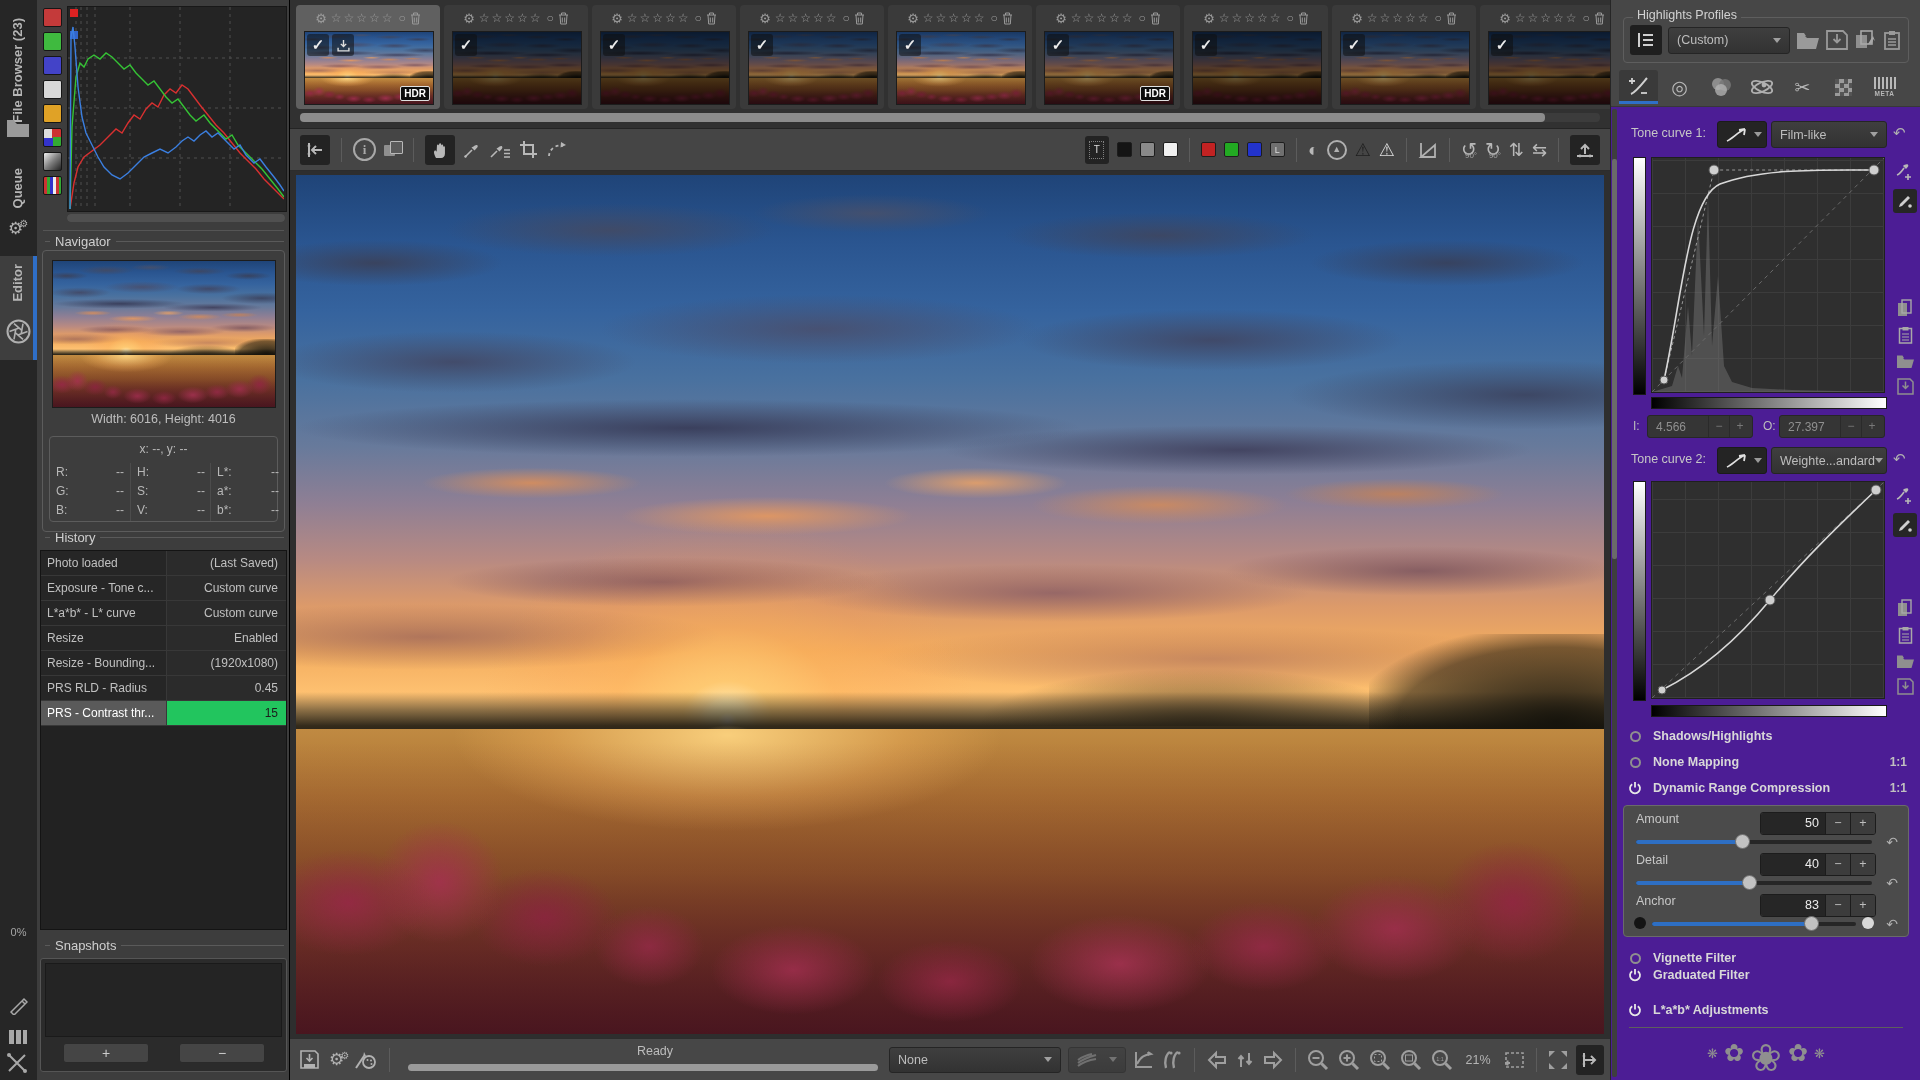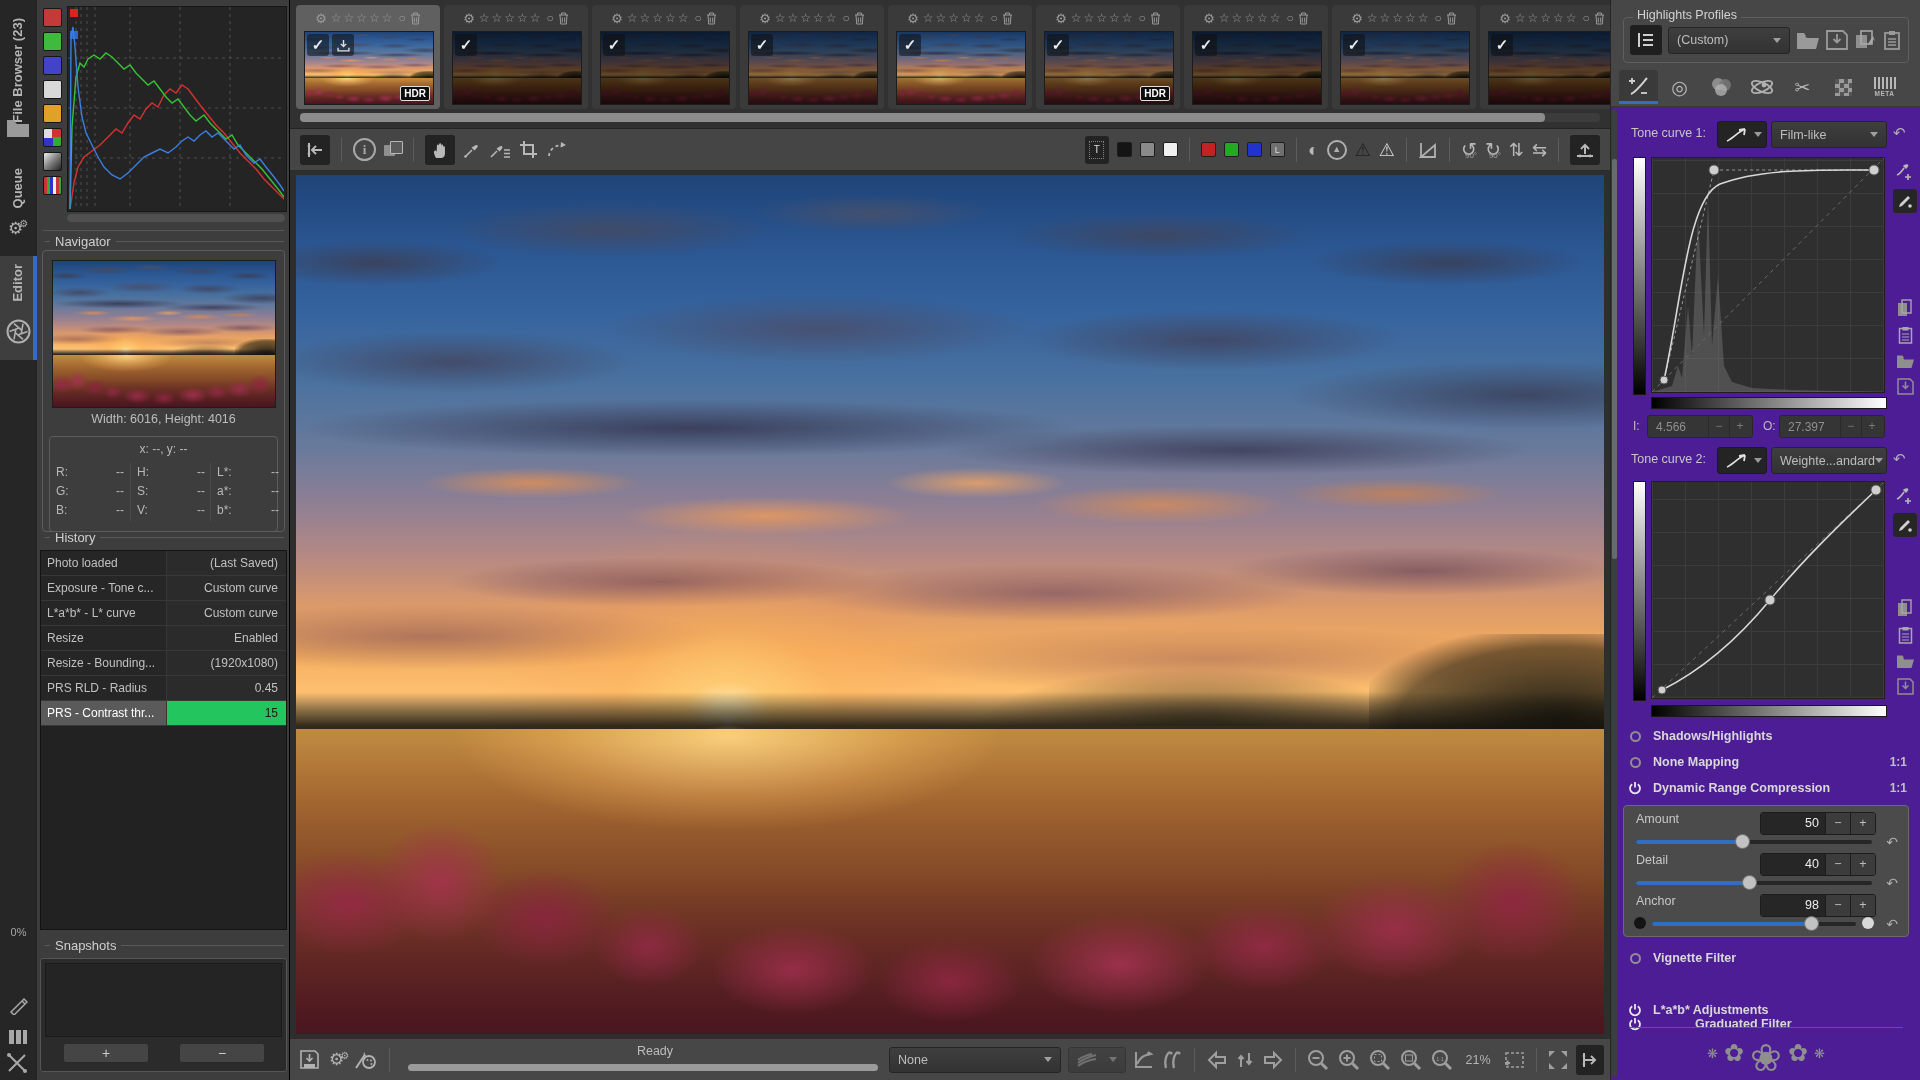--- a/index.html
+++ b/index.html
@@ -21,21 +21,21 @@
   #hist-box{position:absolute;left:30px;top:6px;width:218px;height:204px;background:#242424;border:1px solid #181818}
   #hist-scroll{position:absolute;left:30px;top:214px;width:218px;height:8px;background:#2e2e2e;border-radius:4px}
   #hist-scroll .thumb{position:absolute;left:0;top:0;width:100%;height:8px;background:#505050;border-radius:4px}
   .hdiv{position:absolute;left:6px;width:241px;border-top:1px solid #555}
   .legend{position:absolute;left:8px;width:239px;display:flex;align-items:center;gap:5px;font-size:13px;color:#cfcfcf}
   .legend::after{content:"";flex:1;border-top:1px solid #5a5a5a}
   .legend::before{content:"";width:5px;border-top:1px solid #5a5a5a}
   #nav-box{position:absolute;left:5px;top:250px;width:243px;height:282px;border:1px solid #5c5c5c;border-radius:4px;box-sizing:border-box}
   #nav-thumb{position:absolute;left:15px;top:260px;width:222px;height:146px;border:1px solid #1c1c1c;overflow:hidden}
   #nav-size{position:absolute;left:5px;top:412px;width:243px;text-align:center;font-size:12.5px;color:#bdbdbd}
-  #nav-values{position:absolute;left:12px;top:436px;width:229px;height:96px;border:1px solid #5c5c5c;border-radius:4px;box-sizing:border-box;font-size:12px;color:#b8b8b8}
+  #nav-values{position:absolute;left:12px;top:436px;width:229px;height:86px;border:1px solid #5c5c5c;border-radius:4px;box-sizing:border-box;font-size:12px;color:#b8b8b8}
   #nav-xy{position:absolute;left:0;top:5px;width:100%;text-align:center}
   .nav-col{position:absolute;top:26px;height:58px}
   .nav-col.c1{left:6px;width:68px}
   .nav-col.c2{left:80px;width:68px;border-left:1px solid #4c4c4c;padding-left:6px}
   .nav-col.c3{left:160px;width:62px;border-left:1px solid #4c4c4c;padding-left:6px}
   .nav-cell{display:flex;justify-content:space-between;height:19px;line-height:19px}
   #history-box{position:absolute;left:3px;top:550px;width:247px;height:380px;background:#222;border:1px solid #141414;box-sizing:border-box;overflow:hidden}
   .hrow{display:flex;height:24px;border-bottom:1px solid #383838;font-size:12px}
   .hname{width:126px;padding:0 6px;line-height:24px;border-right:1px solid #383838;background:#262626;color:#c0c0c0;white-space:nowrap;overflow:hidden;box-sizing:border-box}
   .hval{flex:1;text-align:right;padding:0 8px;line-height:24px;background:#2b2b2b;color:#c0c0c0;white-space:nowrap}
@@ -1189,42 +1189,42 @@
             </span>
             <span class="track" style="left:2px;right:26px">
               <span class="fill" style="width:48%"></span>
               <span class="knob" style="left:calc(48% - 7px)"></span>
             </span>
             <span class="dreset">↶</span>
           </div>
           <div class="drow" style="top: 88px;">
             <span class="dlabel">Anchor</span>
             <span class="pill">
-              <span class="pv">98</span>
+              <span class="pv">83</span>
               <span class="pb">−</span>
               <span class="pb">+</span>
             </span>
             <span class="dotb"></span>
             <span class="dotw"></span>
             <span class="track" style="left:18px;right:42px">
               <span class="fill" style="width:78%"></span>
               <span class="knob" style="left:calc(78% - 7px)"></span>
             </span>
             <span class="dreset">↶</span>
           </div>
         </div>
 
       <div id="sections-bottom">
           <div class="secrow" style="top: 838px;">
             <span class="pw">
               <span class="ring"></span>
             </span>
             <span class="lbl">Vignette Filter</span>
           </div>
-          <div class="secrow" style="top: 904px; gap: 42px;">
+          <div class="secrow" style="top: 855px;">
             <span class="pw">
               <svg width="14" height="14" viewBox="0 0 14 14">
                 <path d="M4.2 3.2A5 5 0 1 0 9.8 3.2" fill="none" stroke="#e8e8e8" stroke-width="1.8"></path>
                 <path d="M7 1v5.5" stroke="#e8e8e8" stroke-width="1.8"></path>
               </svg>
             </span>
             <span class="lbl">Graduated Filter</span>
           </div>
           <div class="secrow" style="top: 890px;">
             <span class="pw">

